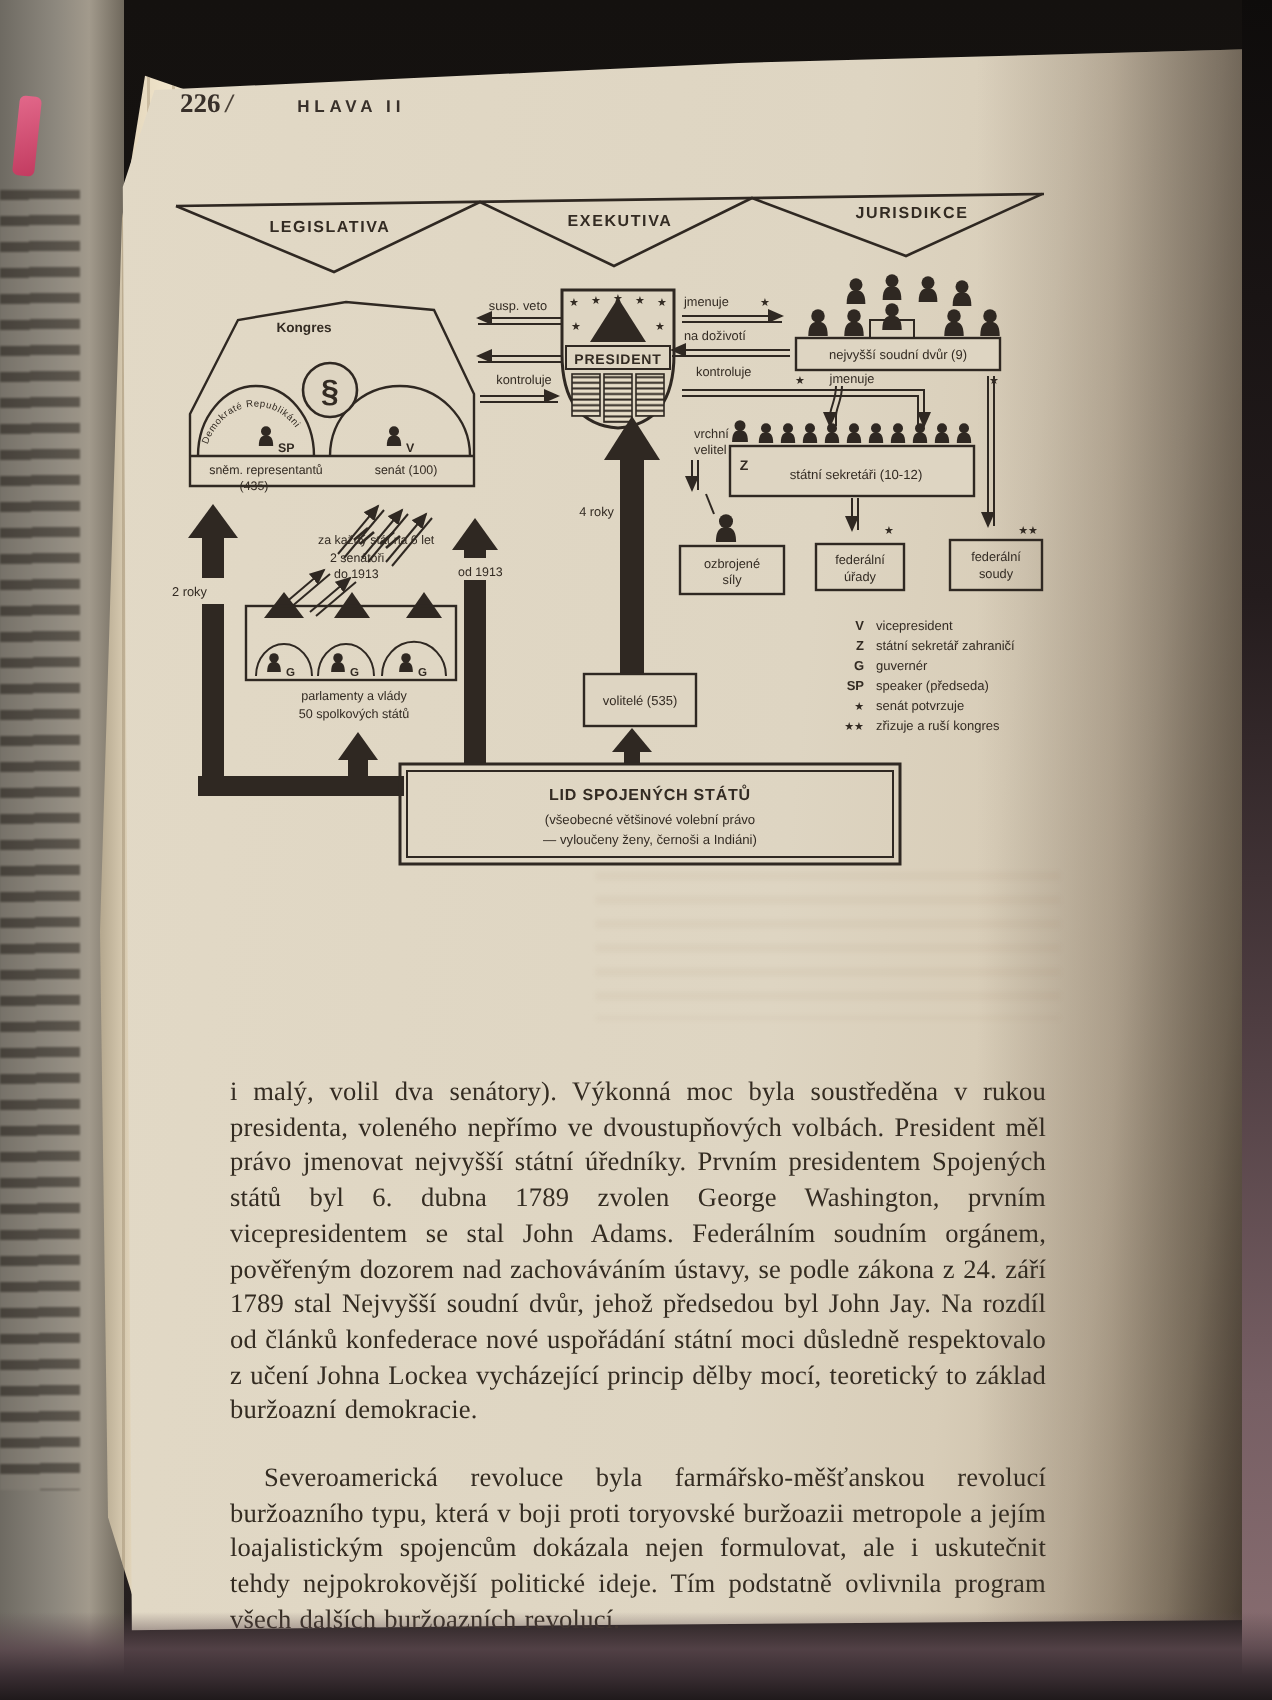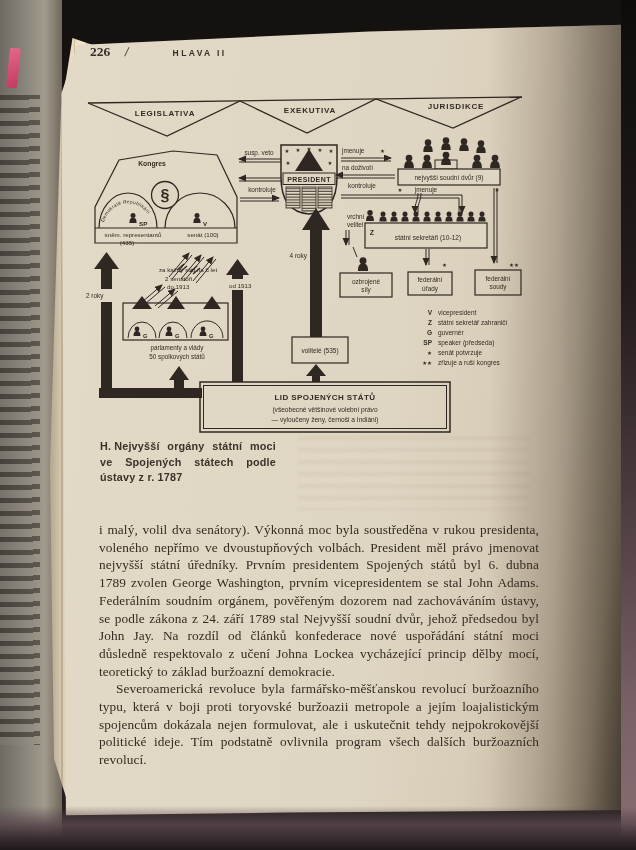--- a/index.html
+++ b/index.html
@@ -33,40 +33,40 @@
                linear-gradient(0deg, rgba(32,25,18,.35) 0, rgba(32,25,18,0) 10px); }
   .page::after { content:""; position:absolute; inset:0;
     background:linear-gradient(90deg, transparent 76%, rgba(64,48,36,.22) 88%, rgba(27,19,14,.5) 100%); }
   .bottom-band { position:absolute; left:0; top:806px; width:636px; height:44px;
     background:linear-gradient(180deg, rgba(23,19,15,0) 0%, rgba(89,70,76,.85) 42%, #3a2e33 72%, #1f191b 100%); }
   .right-band { position:absolute; left:621px; top:0; width:15px; height:850px;
     background:linear-gradient(180deg,#0e0c0b 0%,#241c1d 35%,#4e3d41 60%,#775f64 82%,#8a6f72 100%); }
 
   
   .content { position:absolute; inset:0; color:#342c23; }
-  .header { position:absolute; left:90px; top:44px; display:flex; align-items:baseline; gap:15px; color:#38302a; }
+  .header { position:absolute; left:90px; top:44px; display:flex; align-items:baseline; gap:3px; color:#38302a; }
   .page-num { font-family:"Liberation Serif", serif; font-weight:700; font-size:13.5px; }
   .header-sep { font-size:12px; color:#4a4138; transform:skewX(-12deg); }
   .chapter { font-size:8.5px; font-weight:700; letter-spacing:2.4px;margin-left:29px; }
 
   .diagram-svg { position:absolute; left:85px; top:95px; width:440px; height:340px; }
   .diagram-svg text { font-family:"Liberation Sans", sans-serif; fill:#332b23; }
 
   .caption { position:absolute; left:100px; top:439px; width:176px;
     font-size:10.8px; font-weight:700; line-height:15.6px; letter-spacing:.2px; color:#3b332a; text-align:justify; }
   .caption .cap-prefix { font-weight:800; padding-right:3px; }
 
   .ghost-bleed { position:absolute; left:298px; top:436px; width:232px; height:74px; opacity:.5;
     background:repeating-linear-gradient(180deg, rgba(150,112,80,.13) 0 4px, transparent 4px 12px);
     filter:blur(1.2px); }
 
   .body-text { position:absolute; left:99px; top:521px; width:440px;
     font-family:"Liberation Serif", serif; font-size:13.3px; line-height:17.7px;
     color:#342c22; text-align:justify; letter-spacing:.1px; word-spacing:.6px; }
-  .body-text p { margin:0; }
+  .body-text p { margin:16px; }
   .body-text p + p { text-indent:17px; }
 </style>
 </head>
 <body>
 
 <div class="canvas">
   <div class="neighbor">
     <div class="neighbor-bars"></div>
   </div>
   <div class="edges">
@@ -345,23 +345,20 @@
         <text x="353" y="250">speaker (předseda)</text>
         <text x="347" y="260" text-anchor="end" font-size="5.5">★</text>
         <text x="353" y="260">senát potvrzuje</text>
         <text x="347" y="270" text-anchor="end" font-size="5.5">★★</text>
         <text x="353" y="270">zřizuje a ruší kongres</text>
       </g>
     </svg>
 
     <div class="ghost-bleed"></div>
 
-    <div class="caption">
-      <span class="cap-prefix">H.</span><span>Nejvyšší orgány státní moci ve Spojených státech podle ústavy z r. 1787</span>
-    </div>
 
     <div class="body-text">
       <p>i malý, volil dva senátory). Výkonná moc byla soustředěna v rukou presidenta, voleného nepřímo ve dvoustupňových volbách. President měl právo jmenovat nejvyšší státní úředníky. Prvním presidentem Spojených států byl 6. dubna 1789 zvolen George Washington, prvním vicepresidentem se stal John Adams. Federálním soudním orgánem, pověřeným dozorem nad zachováváním ústavy, se podle zákona z 24. září 1789 stal Nejvyšší soudní dvůr, jehož předsedou byl John Jay. Na rozdíl od článků konfederace nové uspořádání státní moci důsledně respektovalo z učení Johna Lockea vycházející princip dělby mocí, teoretický to základ buržoazní demokracie.</p>
       <p>Severoamerická revoluce byla farmářsko-měšťanskou revolucí buržoazního typu, která v boji proti toryovské buržoazii metropole a jejím loajalistickým spojencům dokázala nejen formulovat, ale i uskutečnit tehdy nejpokrokovější politické ideje. Tím podstatně ovlivnila program všech dalších buržoazních revolucí.</p>
     </div>
 
   </div>
 
   <div class="bottom-band"></div>
 </div>

